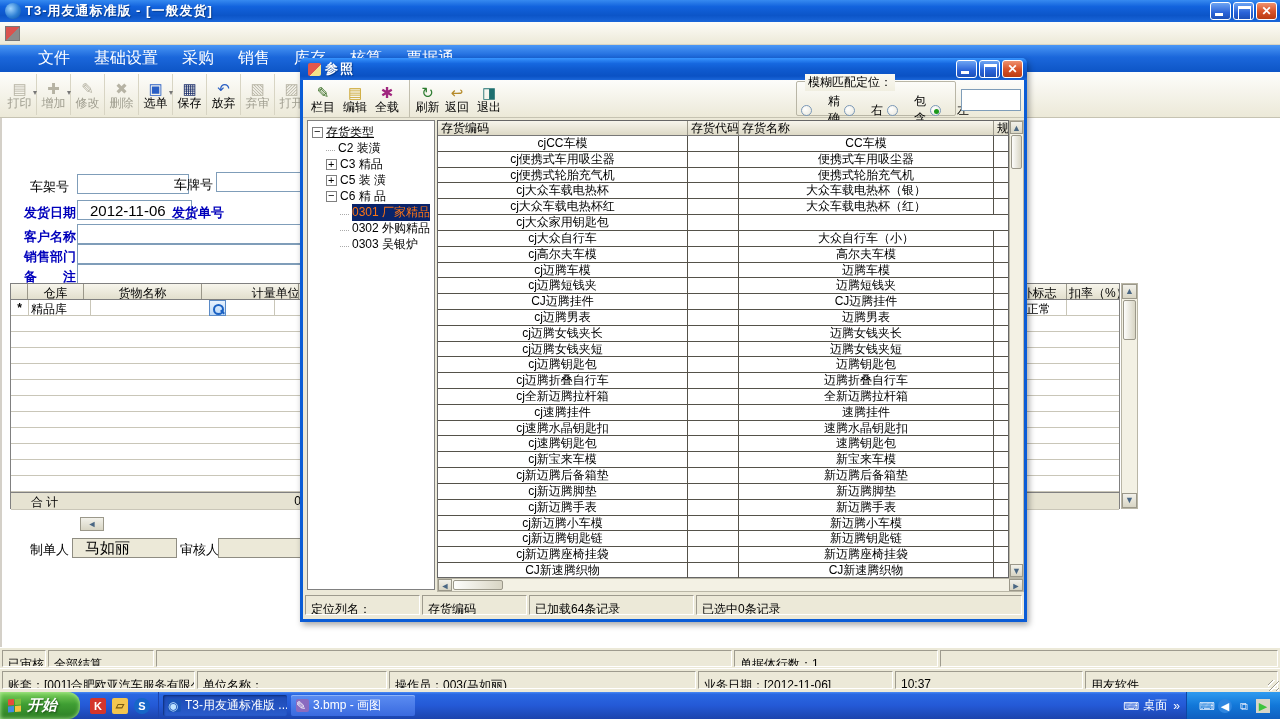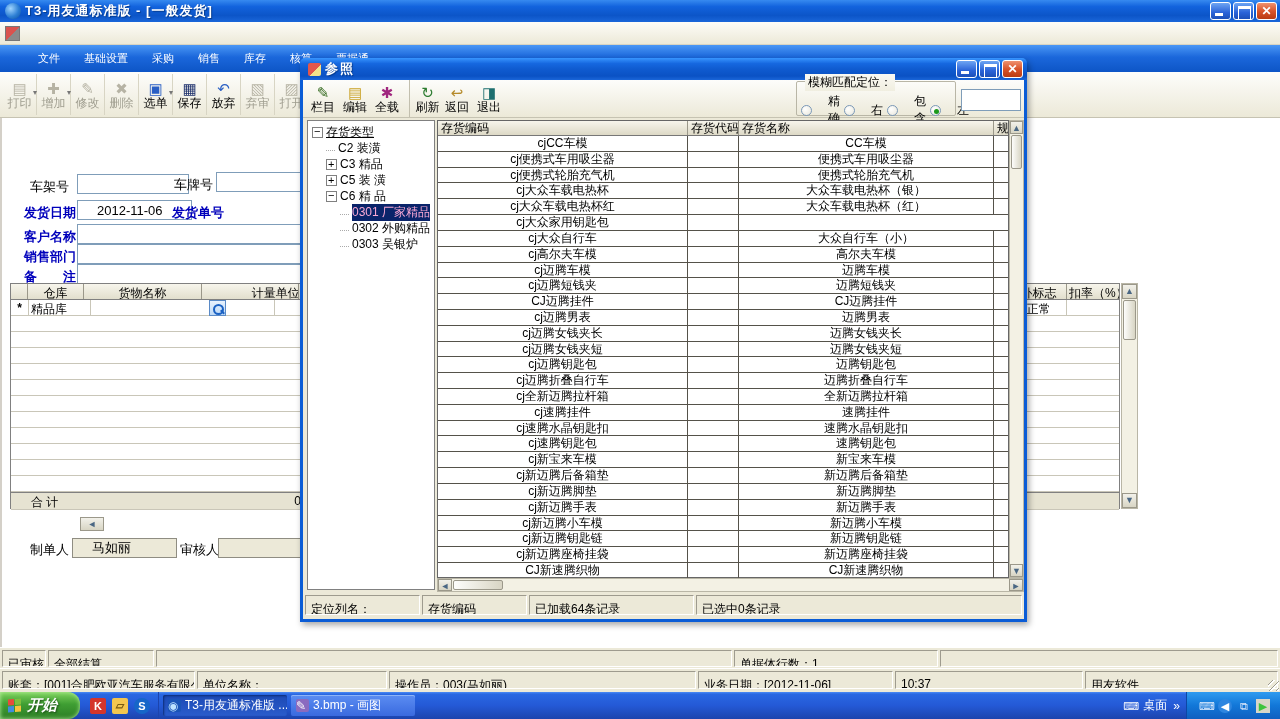--- a/index.html
+++ b/index.html
@@ -27,38 +27,38 @@
   .wbtn.close::after{ content:"✕"; position:absolute; left:0; top:0; width:100%; text-align:center; color:#fff; font-size:12px; line-height:16px; font-weight:bold;}
   
   .iconstrip { position:absolute; left:0; top:22px; width:1280px; height:23px;
     background:linear-gradient(180deg,#fdfcf7,#ece9d8); border-bottom:1px solid #d8d4c2; }
   .iconstrip .doc-ico { position:absolute; left:5px; top:4px; width:15px; height:15px;
     background:linear-gradient(135deg,#d9534f 0 50%, #8a8a8a 50% 100%); border:1px solid #777; }
   
   .menubar { position:absolute; left:0; top:45px; width:1280px; height:27px;
     background:linear-gradient(180deg,#4a97f5 0%,#1b67db 45%,#0d55c6 100%);
     display:flex; align-items:center; padding-left:26px; gap:0; color:#fff; }
-  .menu-item { padding:12px 12px; font-size:11px; cursor:default; }
+  .menu-item { padding:12px 12px; font-size:16px; cursor:default; }
   
   .xp-toolbar { position:absolute; left:0; top:72px; width:1280px; height:46px;
     background:linear-gradient(180deg,#fdfdfb,#ece9d8); border-bottom:1px solid #c6c3b2;
     display:flex; align-items:stretch; padding:2px 0 2px 3px; }
   .tbtn { width:34px; display:flex; flex-direction:column; align-items:center; justify-content:center;
     border-right:1px solid #d8d5c4; position:relative; }
   .tbtn .icon { font-size:15px; line-height:17px; }
   .tbtn .lbl { font-size:12px; line-height:13px; }
   .tbtn.disabled .lbl { color:#a09e90; }
   .tbtn.has-drop::after { content:"▾"; position:absolute; right:-1px; top:14px; font-size:8px; color:#777; }
   
   .form-area { position:absolute; left:0; top:118px; width:1280px; height:529px; background:#fff;
     border-left:2px solid #d4d0c8; }
   .flabel { position:absolute; font-size:13px; }
   .flabel.blue { color:#0000bb; font-weight:bold; }
   .finput { position:absolute; height:20px; border:1px solid #7f9db9; background:#fff;
-    font-family:"Liberation Sans",sans-serif; font-size:13px; padding:1px 19px; }
+    font-family:"Liberation Sans",sans-serif; font-size:15px; padding:1px 12px; }
   .finput.gray { background:#ece9d8; border:1px solid #8f8d82; }
   
   .mtable { position:absolute; border:1px solid #808080; background:#fff; }
   .mrow { display:flex; height:16px; border-bottom:1px solid #c9c6b8; }
   .mrow.hdr { background:linear-gradient(180deg,#f7f5ec,#e2dfcd); border-bottom:1px solid #808080; font-size:12px; }
   .mcell { border-right:1px solid #c9c6b8; overflow:hidden; white-space:nowrap; padding:1px 2px; }
   .mrow.hdr .mcell { border-right:1px solid #9b988a; text-align:center; }
   .mrow.total { background:#e6e3d2; border-top:1px solid #808080; }
   .mag-btn { position:absolute; width:17px; height:16px; border:1px solid #5a8ac6;
     background:linear-gradient(180deg,#e8f2fd,#bcd9f7); }
@@ -124,21 +124,21 @@
   .treepane { position:absolute; left:4px; top:62px; width:128px; height:470px;
     background:#fff; border:1px solid #808080; overflow:hidden; font-size:12px; padding:3px 0 0 2px; }
   .tnode { height:16px; display:flex; align-items:center; white-space:nowrap; }
   .tnode .tree-box { width:11px; height:11px; flex:none; margin-right:3px; position:relative; }
   .tnode.box-minus .tree-box, .tnode.box-plus .tree-box { border:1px solid #808080; background:#fff; }
   .tnode.box-minus .tree-box::before { content:"−"; position:absolute; left:1px; top:-3px; font-size:11px; }
   .tnode.box-plus .tree-box::before { content:"+"; position:absolute; left:1px; top:-2px; font-size:11px; }
   .tnode.box-none .tree-box { border-bottom:1px dotted #aaa; width:9px; height:5px; }
   .tnode.depth0 { padding-left:2px; } .tnode.depth1 { padding-left:16px; } .tnode.depth2 { padding-left:30px; }
   .tnode.depth0 .tlabel { text-decoration:underline; }
-  .tnode.selected .tlabel { background:#0a246a; color:#f9a8d4; padding:0 0; }
+  .tnode.selected .tlabel { background:#0a246a; color:#f97316; padding:0 0; }
   
   .gridpane { position:absolute; left:134px; top:62px; width:572px; height:458px; background:#fff; border:1px solid #666; }
   .ghead { display:flex; height:15px; background:linear-gradient(180deg,#f7f5ec,#ddd9c6); border-bottom:1px solid #777; }
   .ghead .gc { padding:0 3px; border-right:1px solid #9b988a; font-size:12px; line-height:14px; overflow:hidden; white-space:nowrap;}
   .grow { display:flex; height:15.82px; border-bottom:1px solid #55524a; }
   .grow .gc { text-align:center; overflow:hidden; white-space:nowrap; font-size:12px; line-height:14px; border-right:1px solid #55524a; }
   .gc.c1 { width:250px; } .gc.c2 { width:51px; } .gc.c3 { width:255px; } .gc.c4 { flex:1; border-right:none !important; }
   .dlg-vscroll { position:absolute; left:706px; top:62px; width:15px; height:458px; background:#f3f1e4; border:1px solid #b9b6a6; }
   .dlg-hscroll { position:absolute; left:134px; top:520px; width:587px; height:14px; background:#f3f1e4; border:1px solid #b9b6a6; }
   .dlg-status { position:absolute; left:2px; top:537px; width:717px; height:22px; display:flex; gap:2px; }

